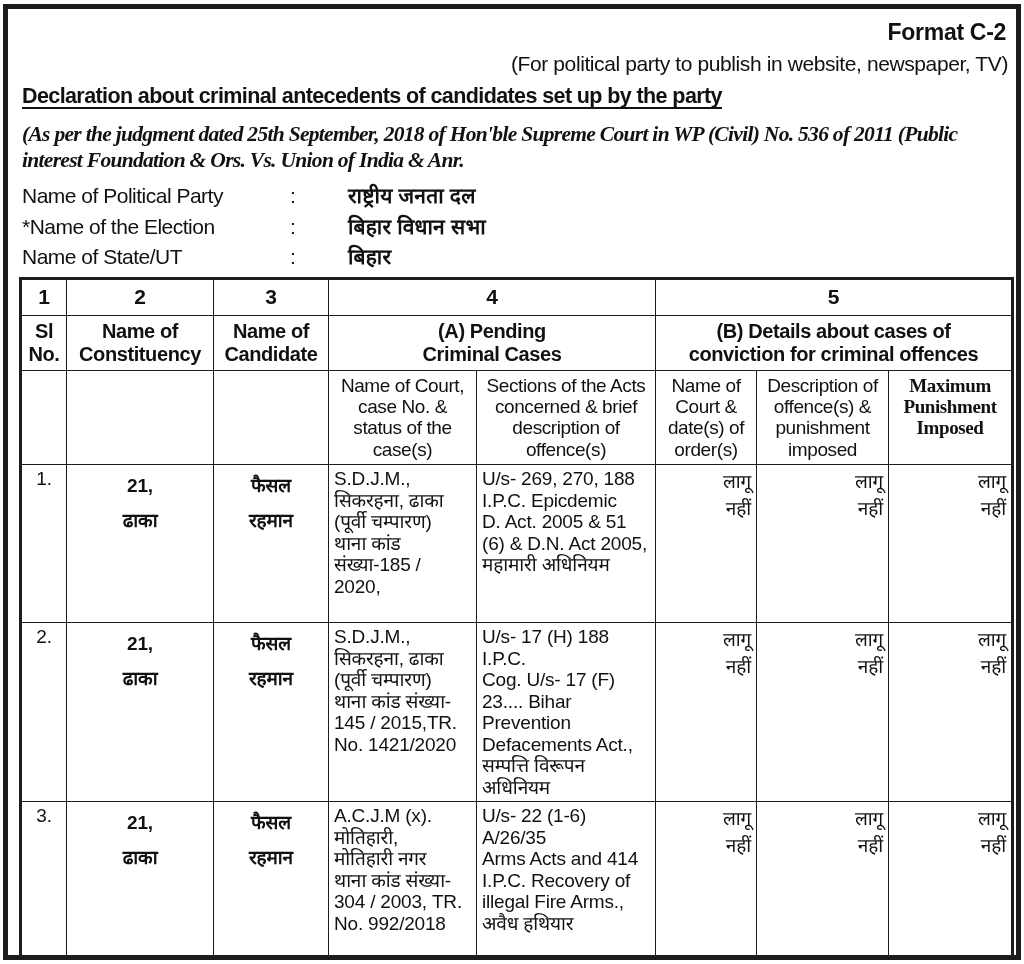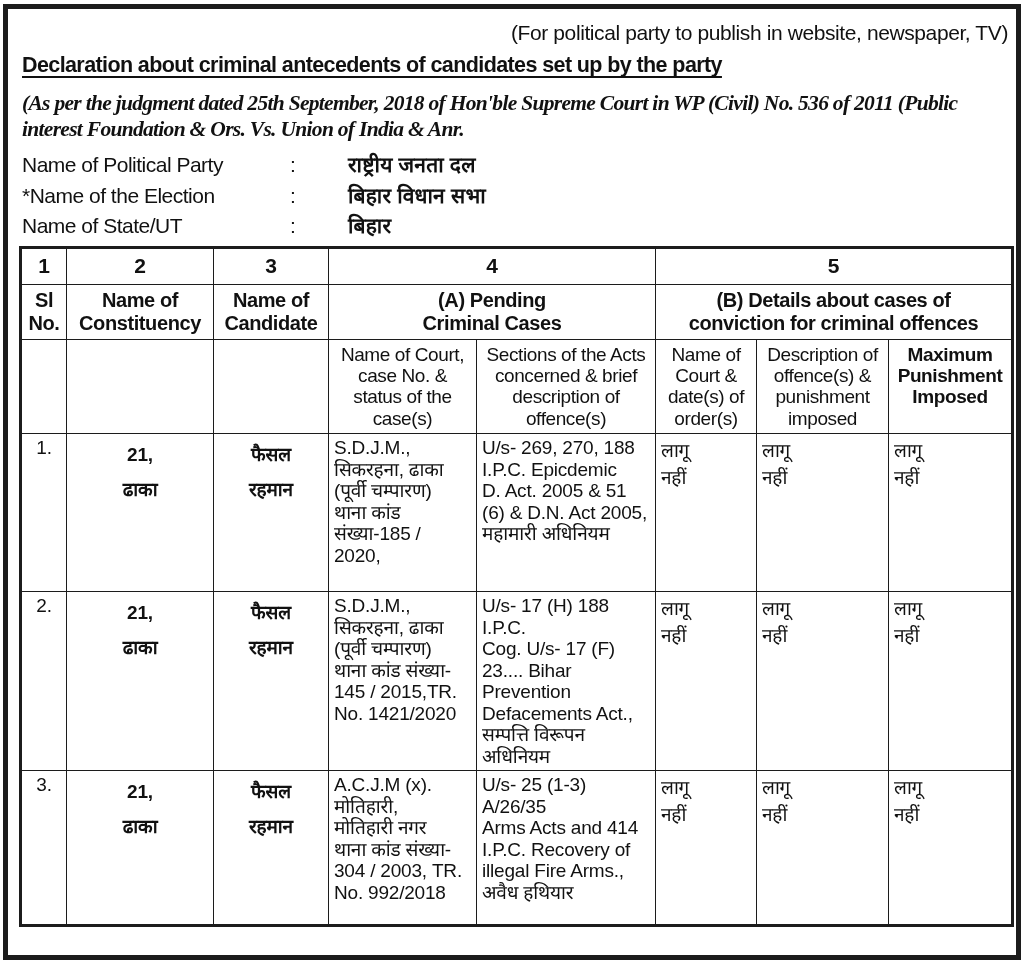--- a/index.html
+++ b/index.html
@@ -72,36 +72,37 @@
     padding: 5px 2px 4px 2px; white-space: normal;
   }
   tr.head-row td {
     text-align: center; font-weight: bold; font-size: 20px;
     line-height: 1.15; padding: 4px 2px; letter-spacing: -0.4px;
   }
   tr.subhead-row td {
     text-align: center; font-size: 19px; line-height: 1.12;
     padding: 4px 4px; letter-spacing: -0.4px; white-space: normal;
   }
-  tr.subhead-row td.bold-head { font-weight: bold; }
+  tr.subhead-row td.bold-head { font-weight: bold; font-family: Liberation Serif, serif; }
   td.cell-sl { text-align: center; font-size: 19px; padding-top: 6px; }
   td.cell-constituency, td.cell-candidate {
     text-align: center; font-weight: bold; font-size: 20px;
     line-height: 35px; padding-top: 8px;
   }
   td.cell-court, td.cell-sections { line-height: 21.5px; padding-top: 5px; }
   td.cell-conviction {
-    text-align: left; font-size: 20px; line-height: 27px; padding-top: 6px; margin-top: 48px;
+    text-align: right; font-size: 20px; line-height: 27px; padding-top: 6px; margin-top: 48px;
   }
 </style>
 </head>
 <body>
 
 <div class="page">
 
+  <div class="format-label">Format C-2</div>
   <div class="publish-note">(For political party to publish in website, newspaper, TV)</div>
   <div class="doc-title">Declaration about criminal antecedents of candidates set up by the party</div>
   <div class="judgment">(As per the judgment dated 25th September, 2018 of Hon'ble Supreme Court in WP (Civil) No. 536 of 2011 (Public interest Foundation &amp; Ors. Vs. Union of India &amp; Anr.</div>
 
   <div class="info-block">
     <div class="info-row">
       <span class="info-label">Name of Political Party</span>
       <span class="info-sep">:</span>
       <span class="info-value">राष्ट्रीय जनता दल</span>
     </div>
@@ -216,21 +217,21 @@
       <td class="cell-constituency">21,
 ढाका</td>
       <td class="cell-candidate">फैसल
 रहमान</td>
       <td class="cell-court">A.C.J.M (x).
 मोतिहारी,
 मोतिहारी नगर
 थाना कांड संख्या-
 304 / 2003, TR.
 No. 992/2018</td>
-      <td class="cell-sections">U/s- 25 (1-3) A/26/35
+      <td class="cell-sections">U/s- 22 (1-6) A/26/35
 Arms Acts and 414
 I.P.C. Recovery of
 illegal Fire Arms.,
 अवैध हथियार</td>
       <td class="cell-conviction">लागू
 नहीं</td>
       <td class="cell-conviction">लागू
 नहीं</td>
       <td class="cell-conviction">लागू
 नहीं</td>

